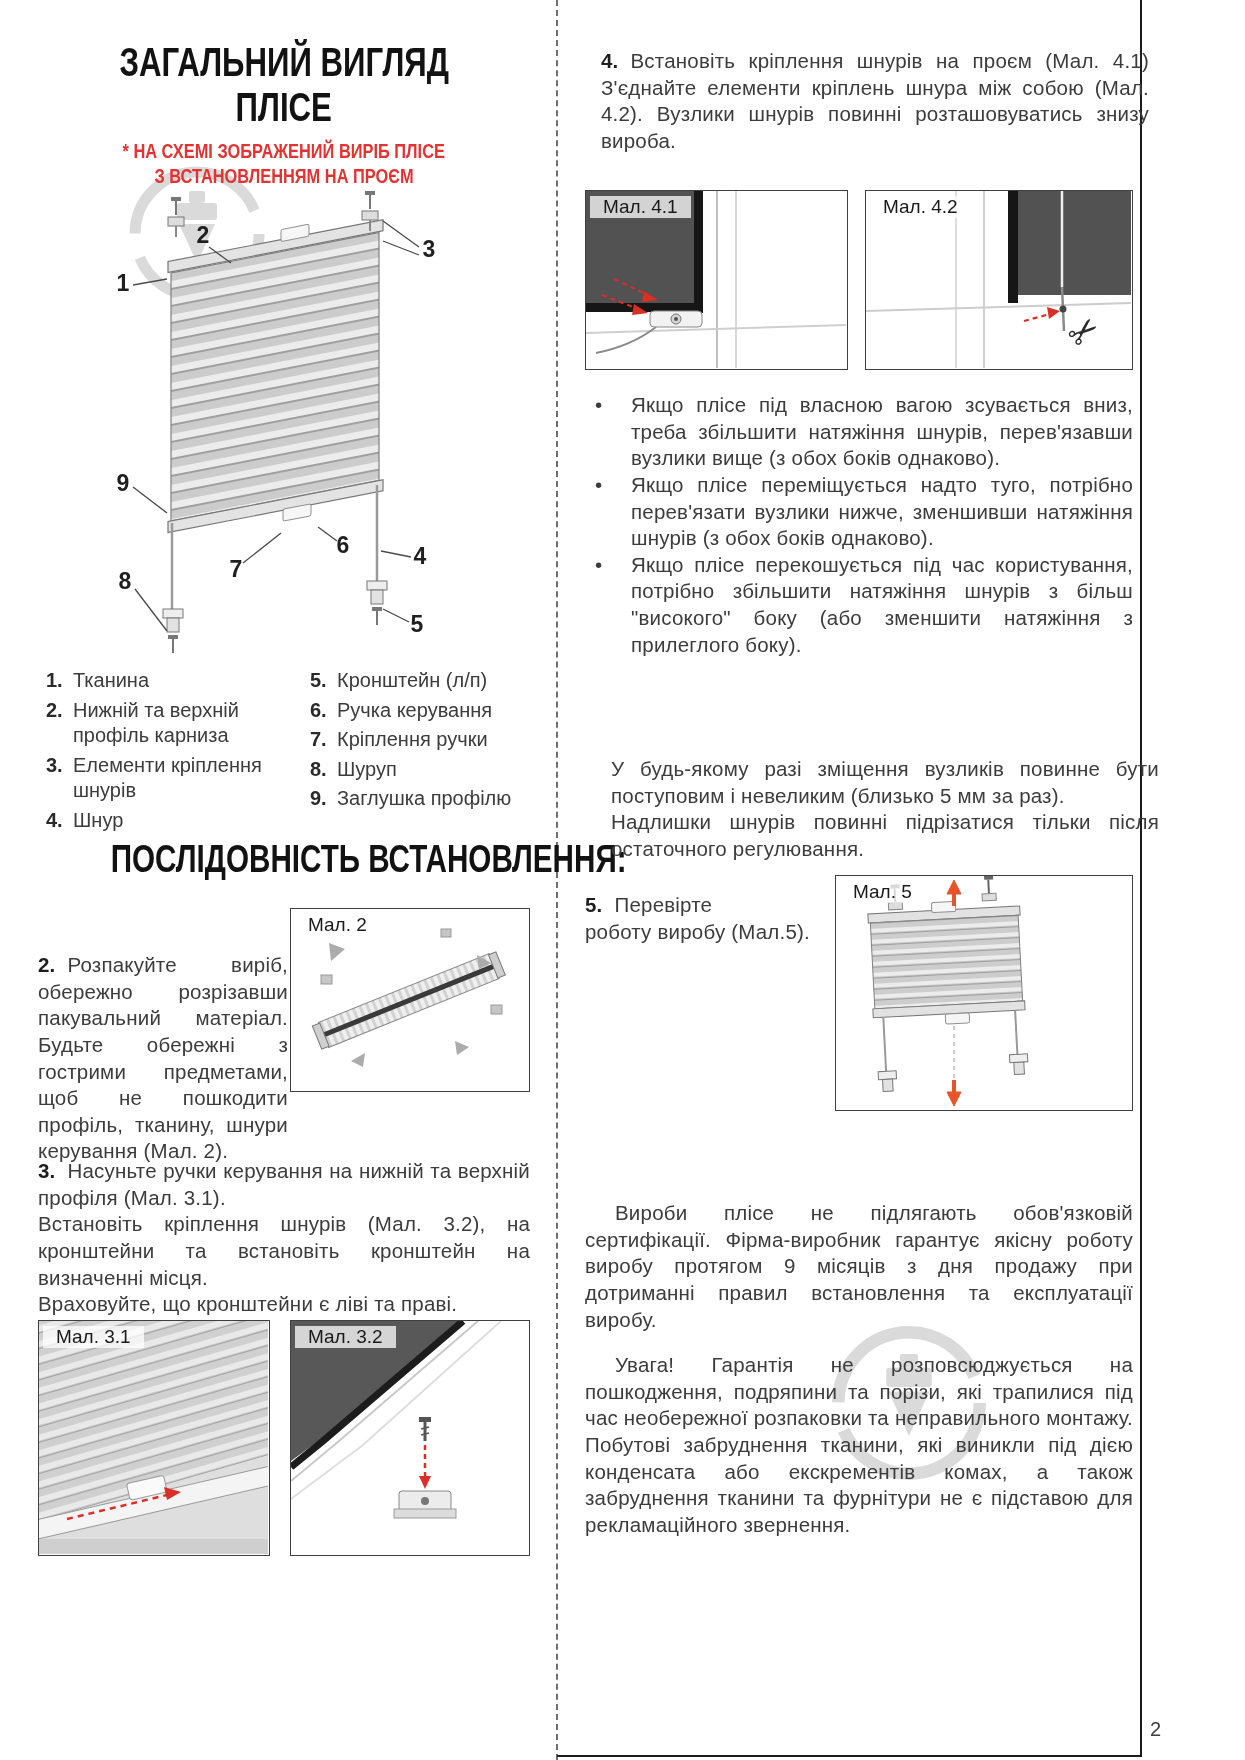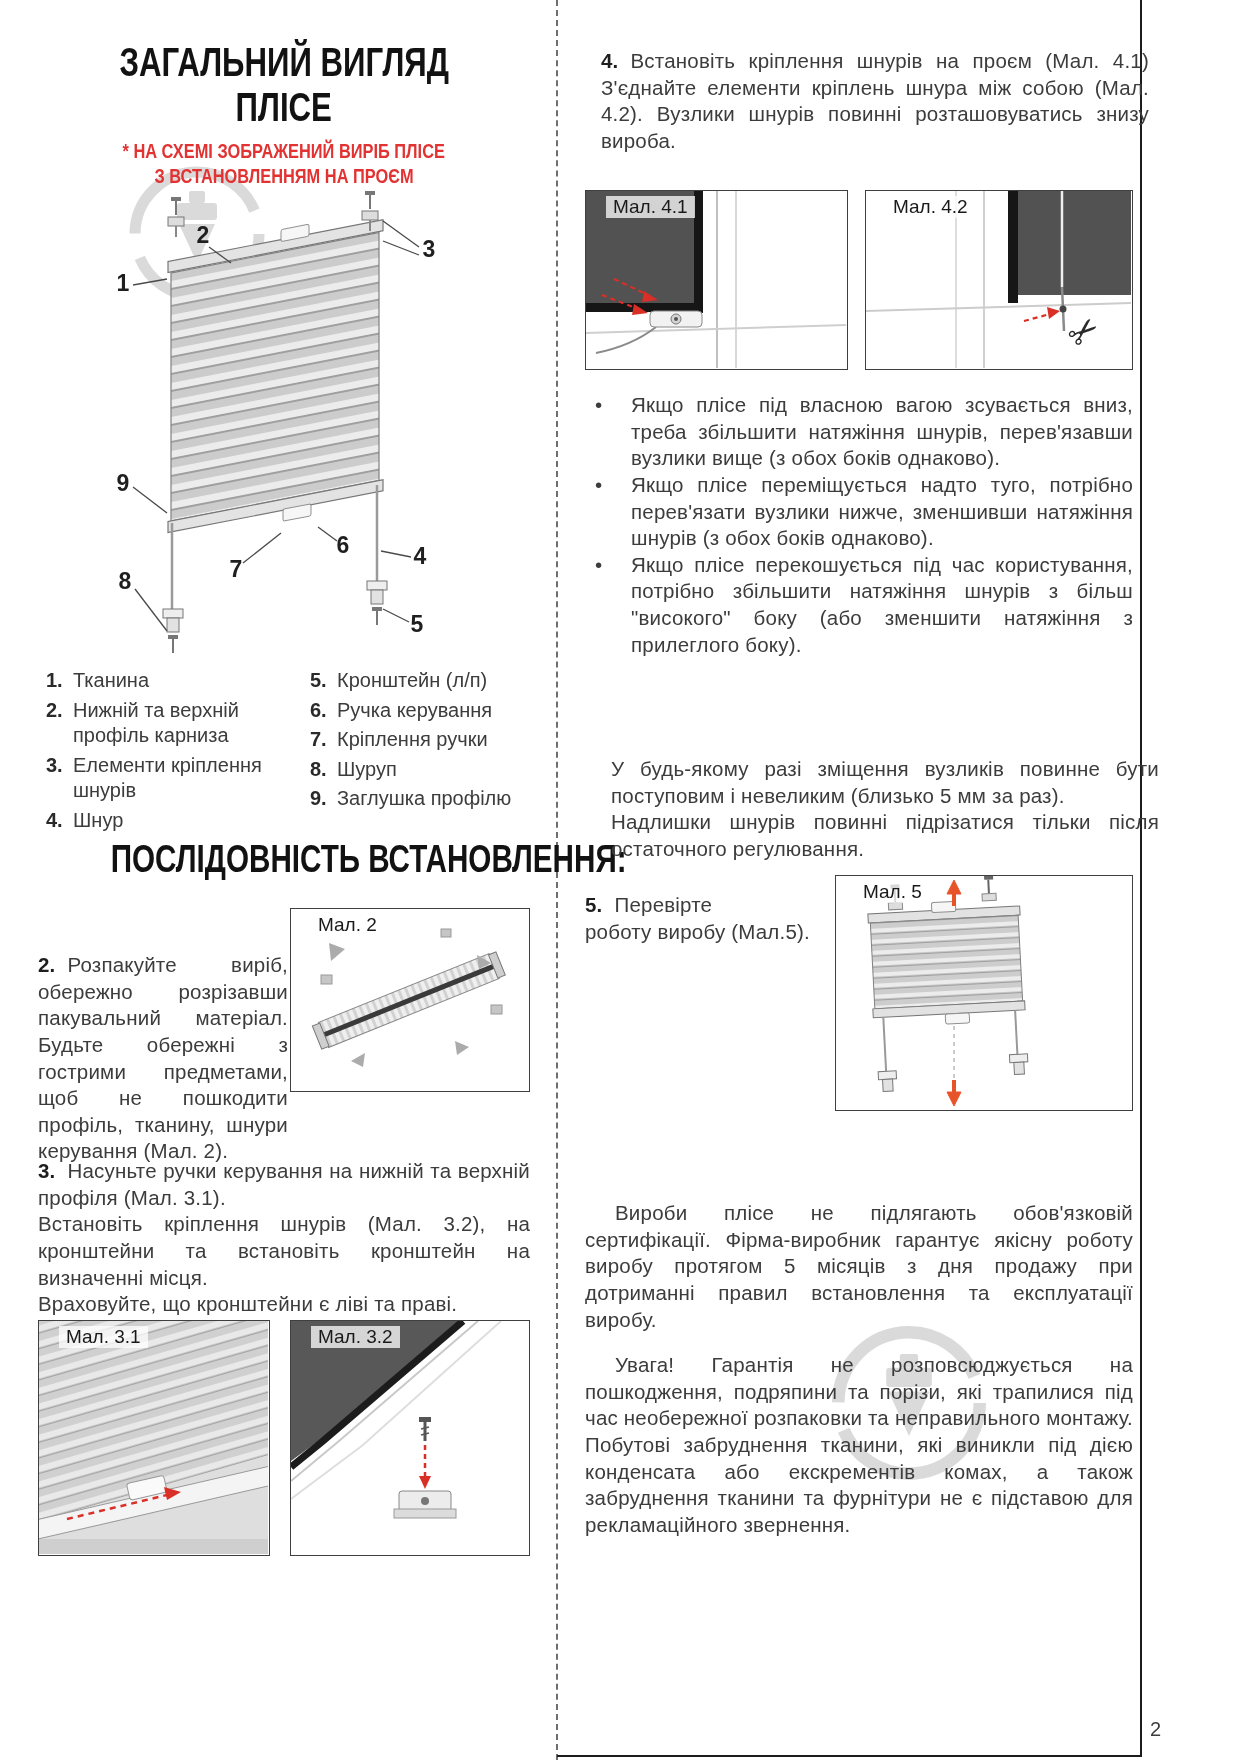--- a/index.html
+++ b/index.html
@@ -15,21 +15,21 @@
   .big-title .cond, .sub-title .cond, .sec-title .cond { display:inline-block; transform:scaleX(0.78); transform-origin:50% 50%; white-space:nowrap; }
   .sub-title { width:100%; text-align:center; font-weight:bold; font-size:21px; line-height:1.2; }
   .sec-title { width:100%; text-align:center; font-weight:bold; color:#121212; font-size:38px; }
 
   .legend { font-size:20px; line-height:1.28; color:#3c3c3c; }
   .legend-item { display:flex; margin-bottom:4px; }
   .legend-num { font-weight:bold; width:27px; flex:none; color:#2a2a2a; }
   .legend-text { flex:1; }
 
   .figbox { position:absolute; border:1.5px solid #3f3f3f; background:#fff; overflow:hidden; }
-  .figlabel { position:absolute; top:5px; left:20px; font-size:19px; color:#1a1a1a; background:rgba(255,255,255,0.75); padding:0 7px; z-index:2; }
+  .figlabel { position:absolute; top:5px; left:4px; font-size:19px; color:#1a1a1a; background:rgba(255,255,255,0.75); padding:0 13px; z-index:2; }
 
   .bullet-item { display:flex; }
   .bullet-marker { flex:none; width:46px; padding-left:10px; color:#3c3c3c; }
   .bullet-text { flex:1; text-align:justify; }
 
   .divider { position:absolute; left:556px; top:0; height:1760px; width:0; border-left:2px dashed #6e6e6e; z-index:1; }
   .right-rule { position:absolute; left:1140px; top:0; width:2px; height:1756px; background:#1c1c1c; z-index:1; }
   .bottom-rule { position:absolute; left:557px; top:1755px; width:585px; height:2px; background:#1c1c1c; z-index:1; }
   .page-num { position:absolute; left:1150px; top:1718px; font-size:20px; color:#3e3e3e; z-index:2; }
 
@@ -369,17 +369,17 @@
         </g>
         <g fill="#e8542a" stroke="#e8542a">
           <line x1="118" y1="17" x2="118" y2="30" stroke-width="4"></line>
           <polygon points="118,4 111,18 125,18"></polygon>
           <line x1="118" y1="204" x2="118" y2="217" stroke-width="4"></line>
           <polygon points="118,230 111,216 125,216"></polygon>
         </g>
       </svg>
     </div>
 
-    <div class="abs body-text indent" style="left:0; top:1200px; width:548px;">Вироби плісе не підлягають обов'язковій сертифікації. Фірма-виробник гарантує якісну роботу виробу протягом 5 місяців з дня продажу при дотриманні правил встановлення та експлуатації виробу.</div>
+    <div class="abs body-text indent" style="left:0; top:1200px; width:548px;">Вироби плісе не підлягають обов'язковій сертифікації. Фірма-виробник гарантує якісну роботу виробу протягом 9 місяців з дня продажу при дотриманні правил встановлення та експлуатації виробу.</div>
     <div class="abs body-text indent" style="left:0; top:1352px; width:548px;">Увага! Гарантія не розповсюджується на пошкодження, подряпини та порізи, які трапилися під час необережної розпаковки та неправильного монтажу. Побутові забруднення тканини, які виникли під дією конденсата або екскрементів комах, а також забруднення тканини та фурнітури не є підставою для рекламаційного звернення.</div>
   </div>
 
 </div>
 
 </body></html>

